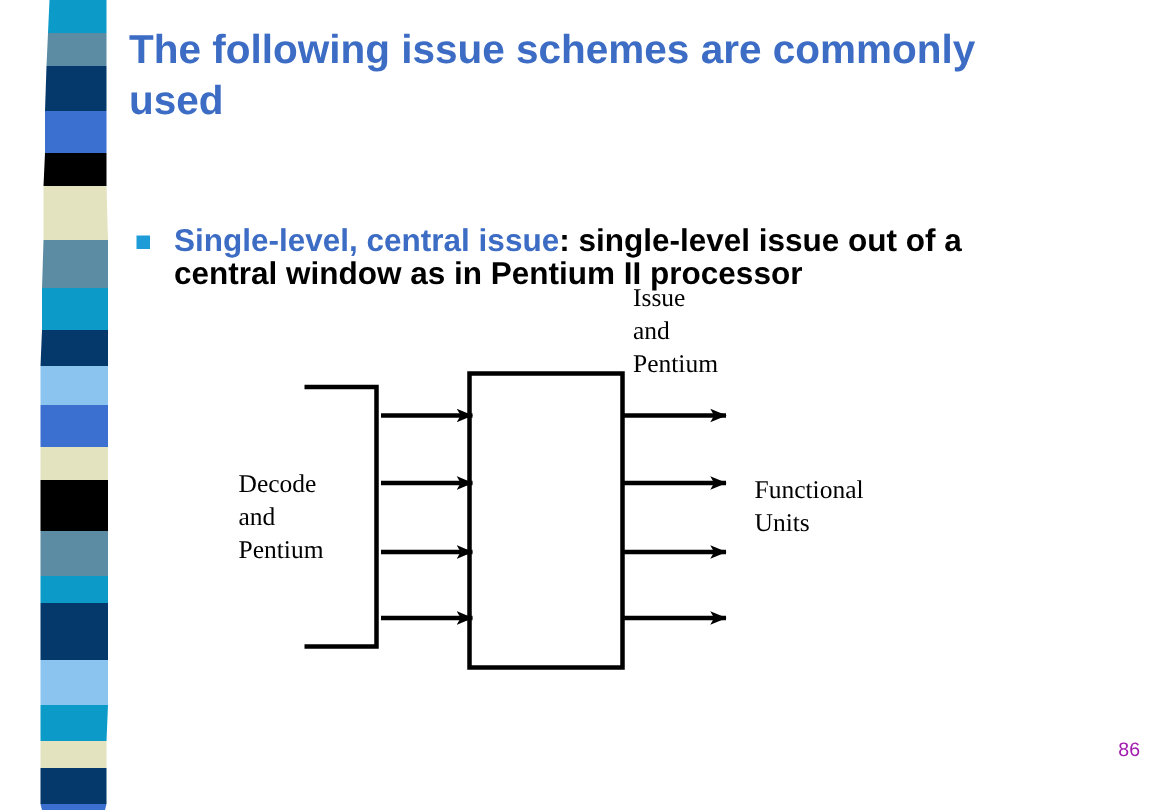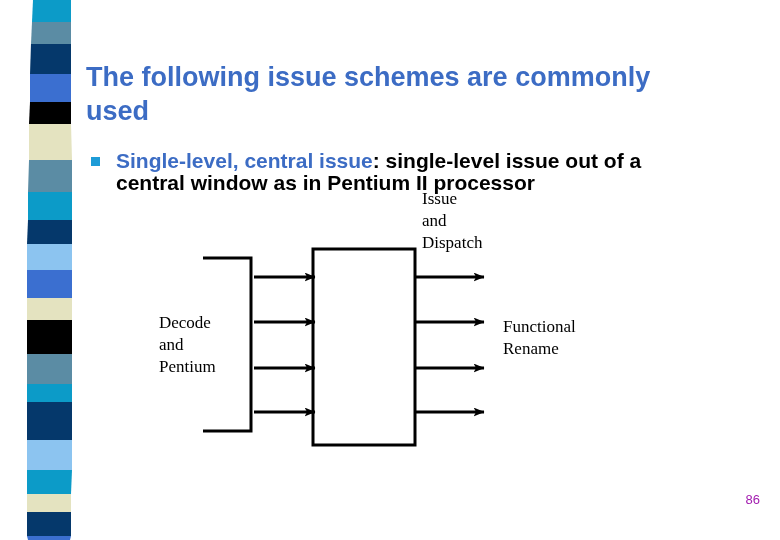--- a/index.html
+++ b/index.html
@@ -29,21 +29,20 @@
     position: absolute;
     left: 86px;
     top: 16px;
     width: 600px;
     font-family: "Liberation Sans", sans-serif;
     font-weight: bold;
     font-size: 27px;
     line-height: 34px;
     letter-spacing: 0px;
     color: #3C6CC4;
-    margin-top: 44px;
   }
 
   
   #bullet-block {
     position: absolute;
     left: 88px;
     top: 150px;
     width: 620px;
   }
   #bullet-row {
@@ -152,20 +151,20 @@
       <line x1="254" y1="412" x2="315" y2="412" stroke="#000000" stroke-width="3" marker-end="url(#arrowhead)"></line>
       <line x1="415" y1="277" x2="484" y2="277" stroke="#000000" stroke-width="3" marker-end="url(#arrowhead)"></line>
       <line x1="415" y1="322" x2="484" y2="322" stroke="#000000" stroke-width="3" marker-end="url(#arrowhead)"></line>
       <line x1="415" y1="368" x2="484" y2="368" stroke="#000000" stroke-width="3" marker-end="url(#arrowhead)"></line>
       <line x1="415" y1="412" x2="484" y2="412" stroke="#000000" stroke-width="3" marker-end="url(#arrowhead)"></line>
     </g>
 </svg>
 
 <div class="serif-label" id="label-issue-dispatch">Issue
 and
-Dispatch</div>
+Pentium</div>
 <div class="serif-label" id="label-decode-rename">Decode
 and
 Pentium</div>
 <div class="serif-label" id="label-functional-units">Functional
-Rename</div>
+Units</div>
 
 <div id="page-number">86</div>
 
 </body></html>

